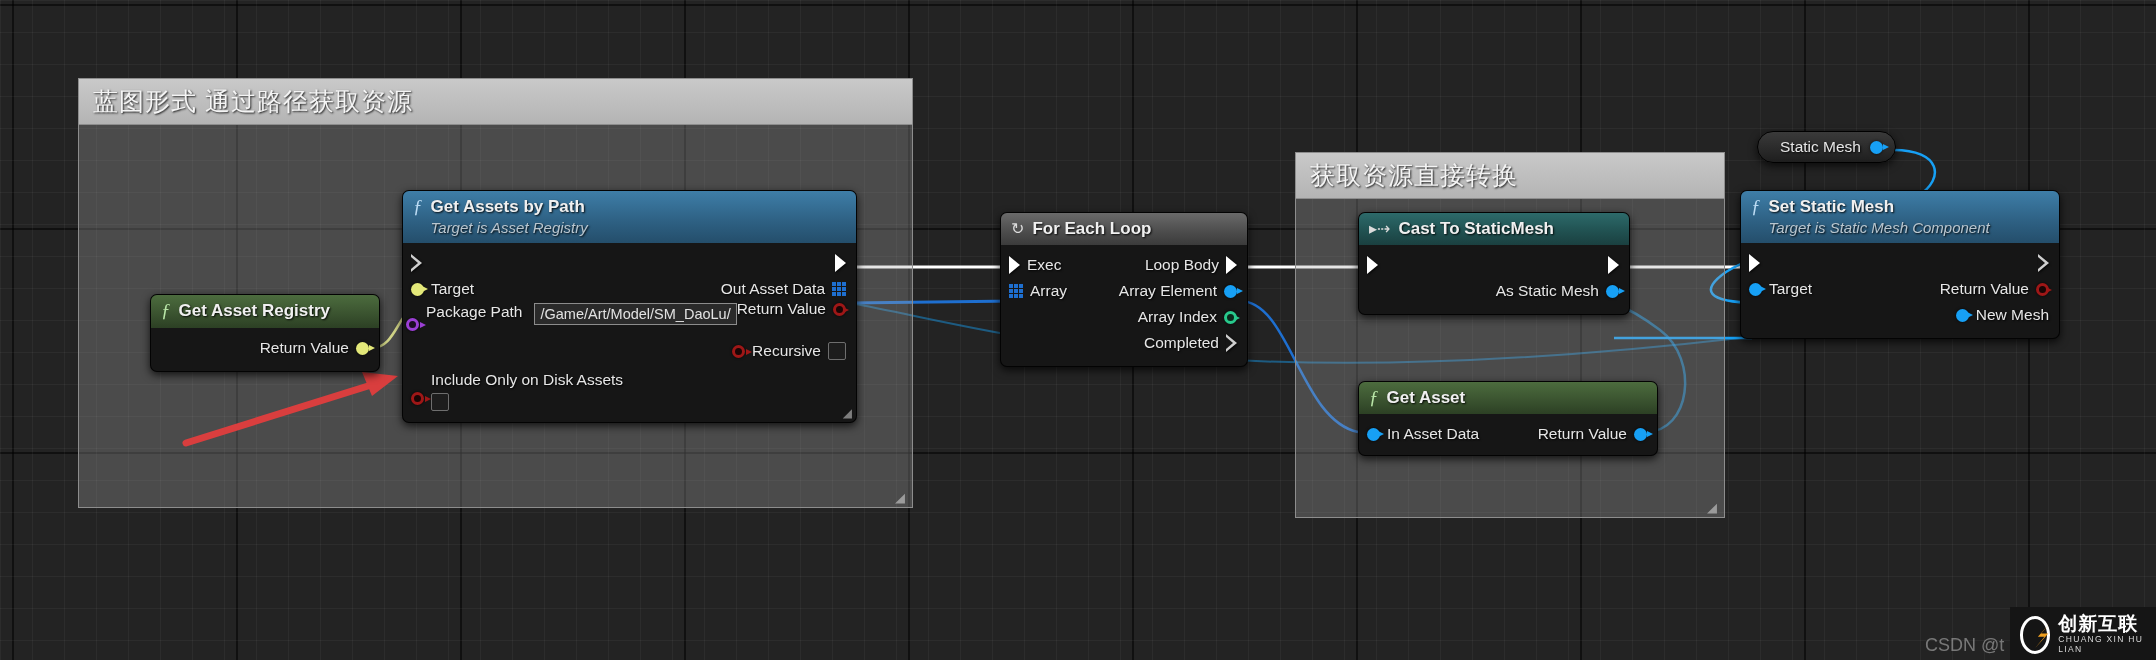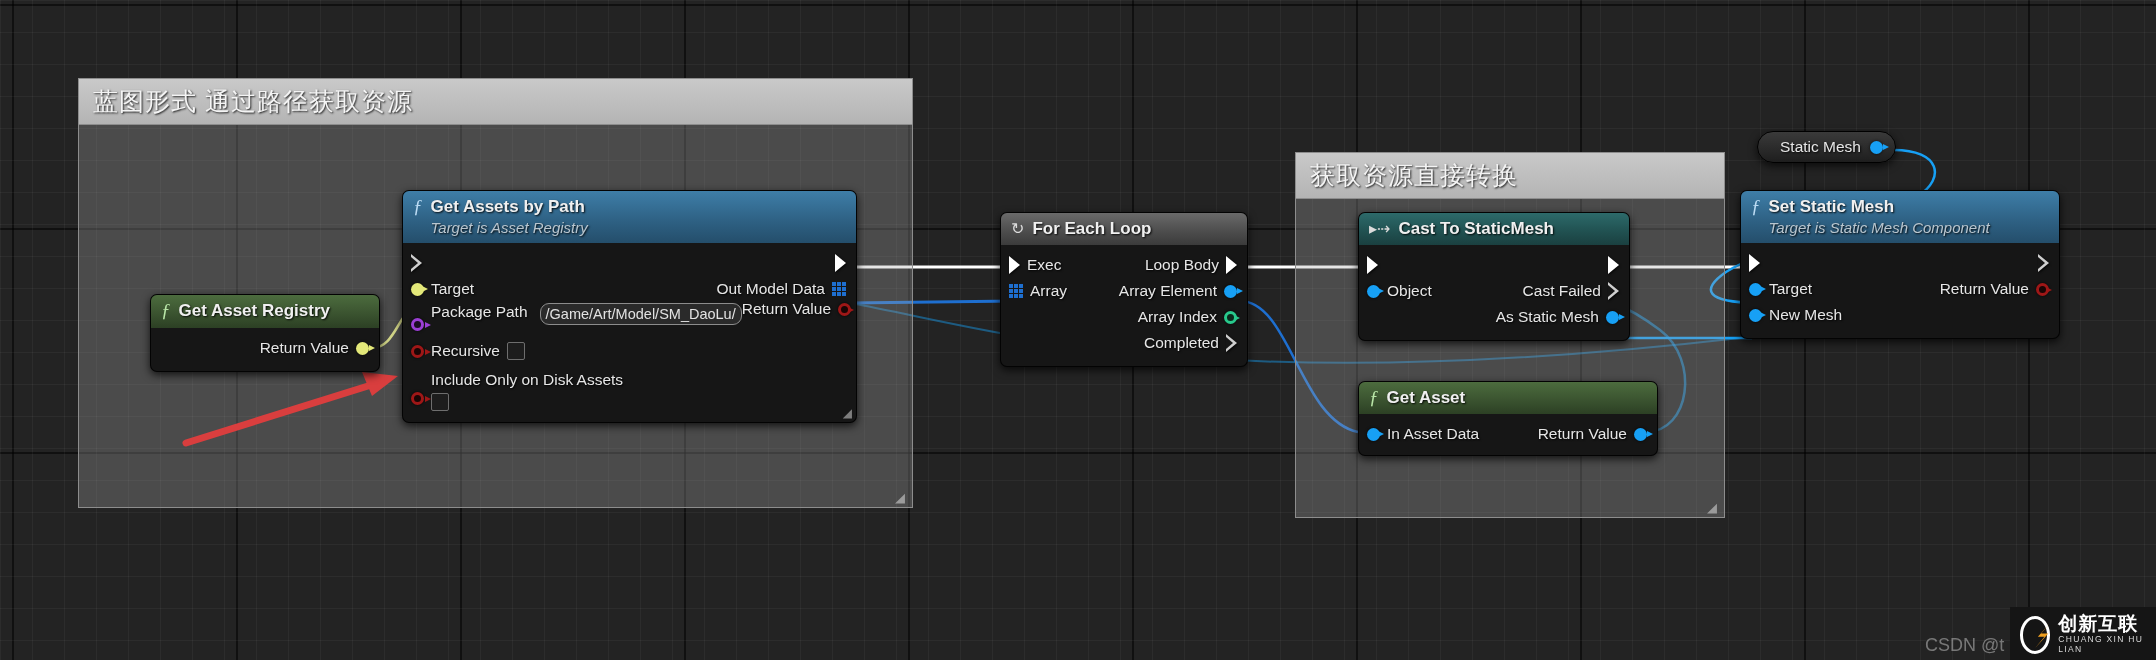--- a/index.html
+++ b/index.html
@@ -85,21 +85,21 @@
     white-space: nowrap;
   }
   .node-sub {
     font-size: 15px; font-style: italic; color: #b9c6cf;
     text-shadow: 1px 1px 2px rgba(0,0,0,0.9); line-height: 19px;
     white-space: nowrap;
   }
   .node-body { padding: 7px 0 10px 0; position: relative; }
   .row {
     display: flex; align-items: center;
-    justify-content: space-between;
+    justify-content: flex-end;
     min-height: 26px;
     padding: 1px 10px 1px 8px;
     box-sizing: border-box;
   }
   .side { display: flex; align-items: center; gap: 7px; }
   .side.right { justify-content: flex-end; }
   .pin-label {
     font-size: 15.5px; color: #e6e6e6;
     text-shadow: 1px 1px 2px rgba(0,0,0,0.9);
     white-space: nowrap;
@@ -167,21 +167,21 @@
     border-radius:2px;
     box-sizing:border-box;
   }
   .textfield {
     margin-left: 12px;
     background: #2a2a2a;
     border: 1px solid #8c8c8c;
     color: #e2e2e2;
     font-size: 14.5px;
     padding: 2px 5px;
-    border-radius: 9px;
+    border-radius: 0;
     white-space: nowrap;
     font-family: "Liberation Sans", sans-serif;
   }
   .stacked { flex-direction: column; align-items: stretch; }
   .stacked .label-line { display:flex; align-items:center; gap:7px; }
   .node-resize {
     position:absolute; right:4px; bottom:2px;
     font-size:12px; color:#7e7e7e;
   }
 
@@ -312,21 +312,21 @@
           </span>
       </div>
 
       <div class="row">
         <span class="side">
           <span class="pin-dot yellow left"></span>
           <span class="pin-label">Target</span>
         </span>
         <span class="spacer"></span>
         <span class="side right">
-          <span class="pin-label">Out Model Data</span>
+          <span class="pin-label">Out Asset Data</span>
           <span class="pin-array">
               <i></i>
               <i></i>
               <i></i>
               <i></i>
               <i></i>
               <i></i>
               <i></i>
               <i></i>
               <i></i>
@@ -436,31 +436,20 @@
     </div>
     <div class="node-body">
       <div class="row">
         <span class="side">
             <span class="pin-exec"></span>
           </span>
         <span class="spacer"></span>
         <span class="side right">
             <span class="pin-exec"></span>
           </span>
-      </div>
-      <div class="row">
-        <span class="side">
-          <span class="pin-dot blue left"></span>
-          <span class="pin-label">Object</span>
-        </span>
-        <span class="spacer"></span>
-        <span class="side right">
-          <span class="pin-label">Cast Failed</span>
-          <span class="pin-exec hollow"></span>
-        </span>
       </div>
       <div class="row">
         <span class="spacer"></span>
         <span class="side right">
           <span class="pin-label">As Static Mesh</span>
           <span class="pin-dot blue"></span>
         </span>
       </div>
     </div>
   </div>

